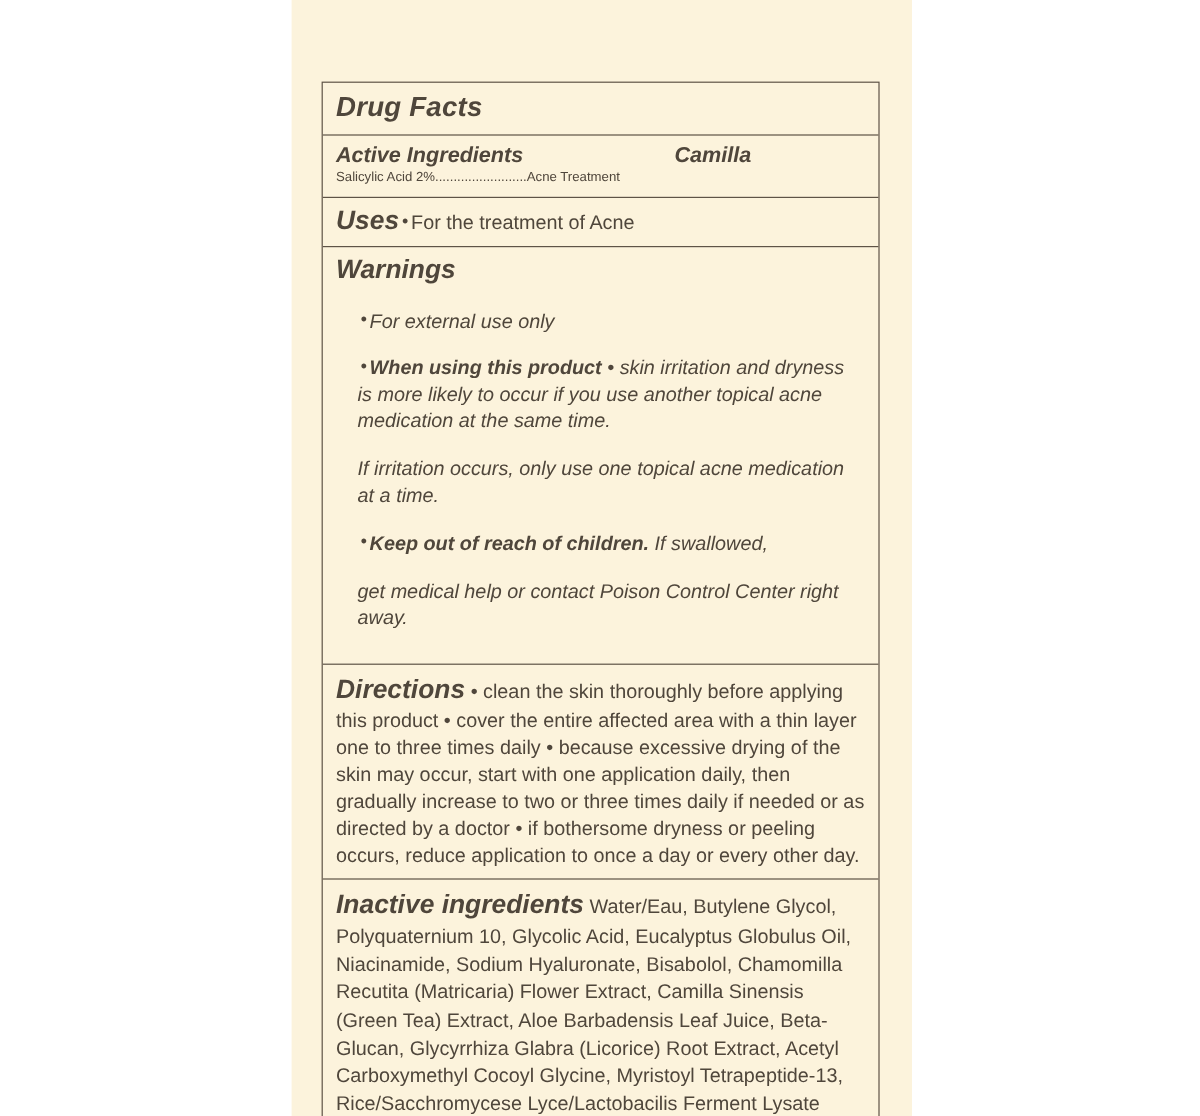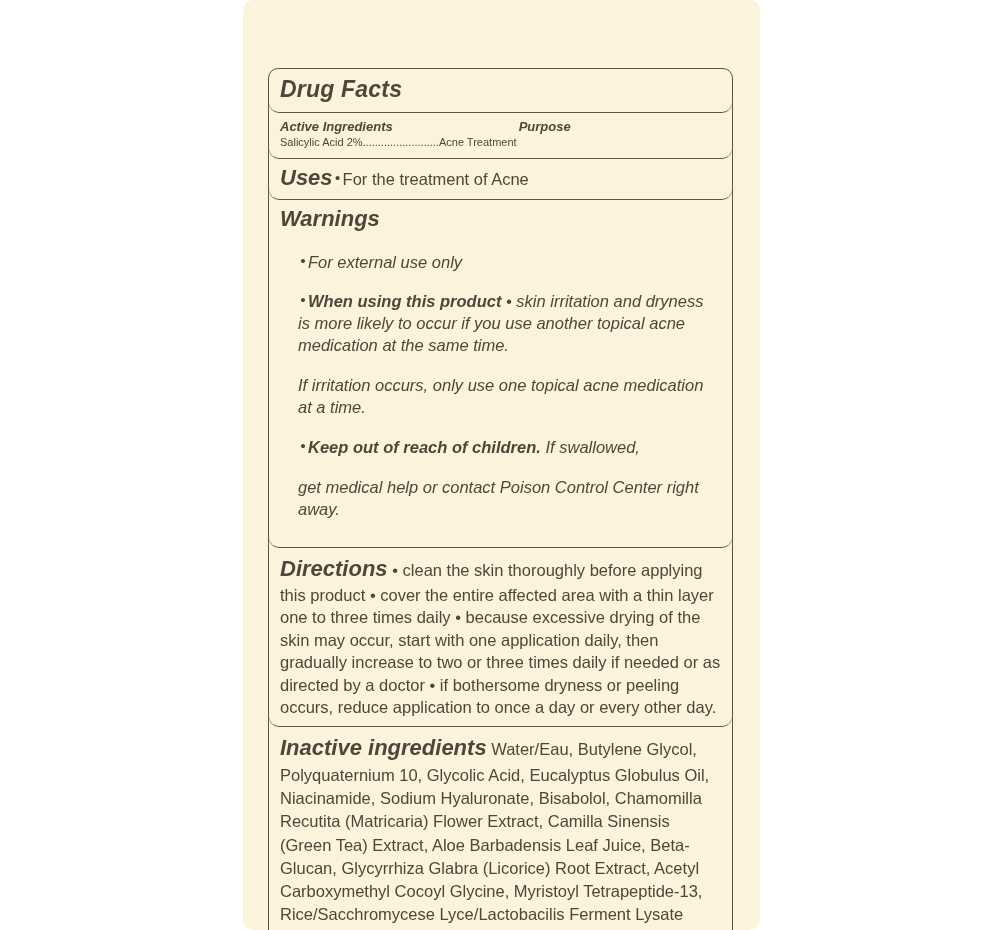--- a/index.html
+++ b/index.html
@@ -1,15 +1,15 @@
 <!DOCTYPE html>
 <html><head>
 <meta charset="utf-8">
 <style>
-  * { box-sizing: border-box; border-radius: 10px; }
+  * { box-sizing: border-box; }
   html, body {
     margin: 0;
     padding: 0;
     width: 1000px;
     height: 930px;
     background: #ffffff;
     font-family: "Liberation Sans", sans-serif;
   }
 
   #page {
@@ -50,21 +50,21 @@
     font-size: 23px;
     font-style: italic;
     font-weight: bold;
     letter-spacing: 0.2px;
     padding: 7px 11px 9px 11px;
     color: #4f463b;
   }
 
   .hdrow {
     display: flex;
-    font-size: 13px;
+    font-size: 18px;
     font-style: italic;
     font-weight: bold;
     padding-bottom: 1px;
   }
   .hdrow .left { flex: 0 0 auto; }
   .hdrow .right { margin-left: 126px; }
 
   .line {
     font-size: 11px;
     line-height: 1.32;
@@ -108,21 +108,21 @@
 
   <div class="label">
 
     <div class="sect" style="padding:0;">
       <div class="title">Drug Facts</div>
     </div>
 
     <div class="sect">
       <div class="hdrow">
         <span class="left">Active Ingredients</span>
-        <span class="right">Purpose</span>
+        <span class="right">Camilla</span>
       </div>
       <div class="line">Salicylic Acid 2%.........................Acne Treatment</div>
     </div>
 
     <div class="sect">
       <div class="uses-row">
         <span class="inline-head">Uses</span><span class="dot">•</span><span>For the treatment of Acne</span>
       </div>
     </div>
 

